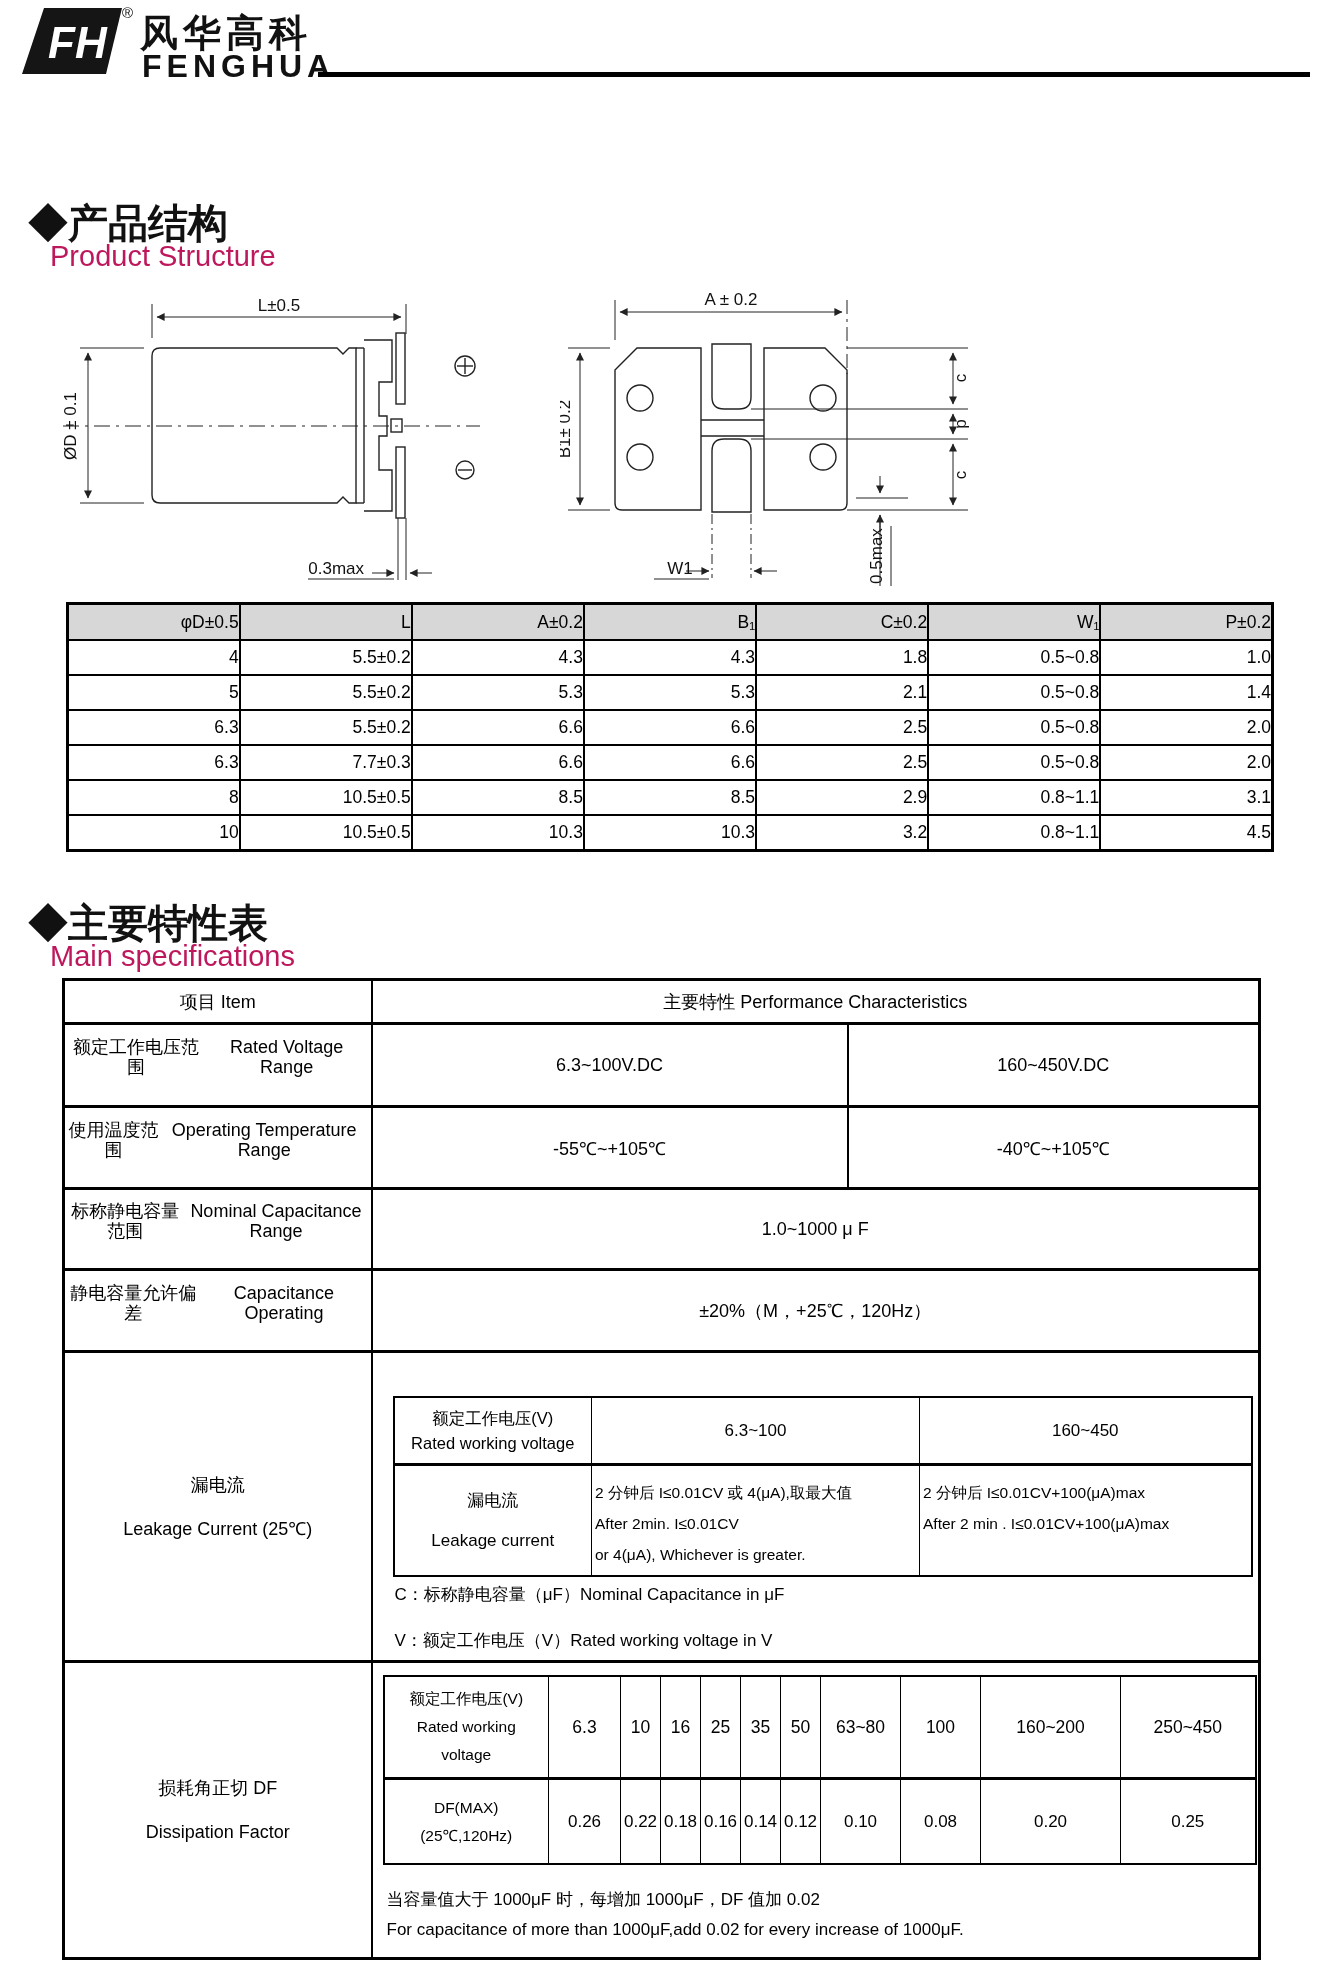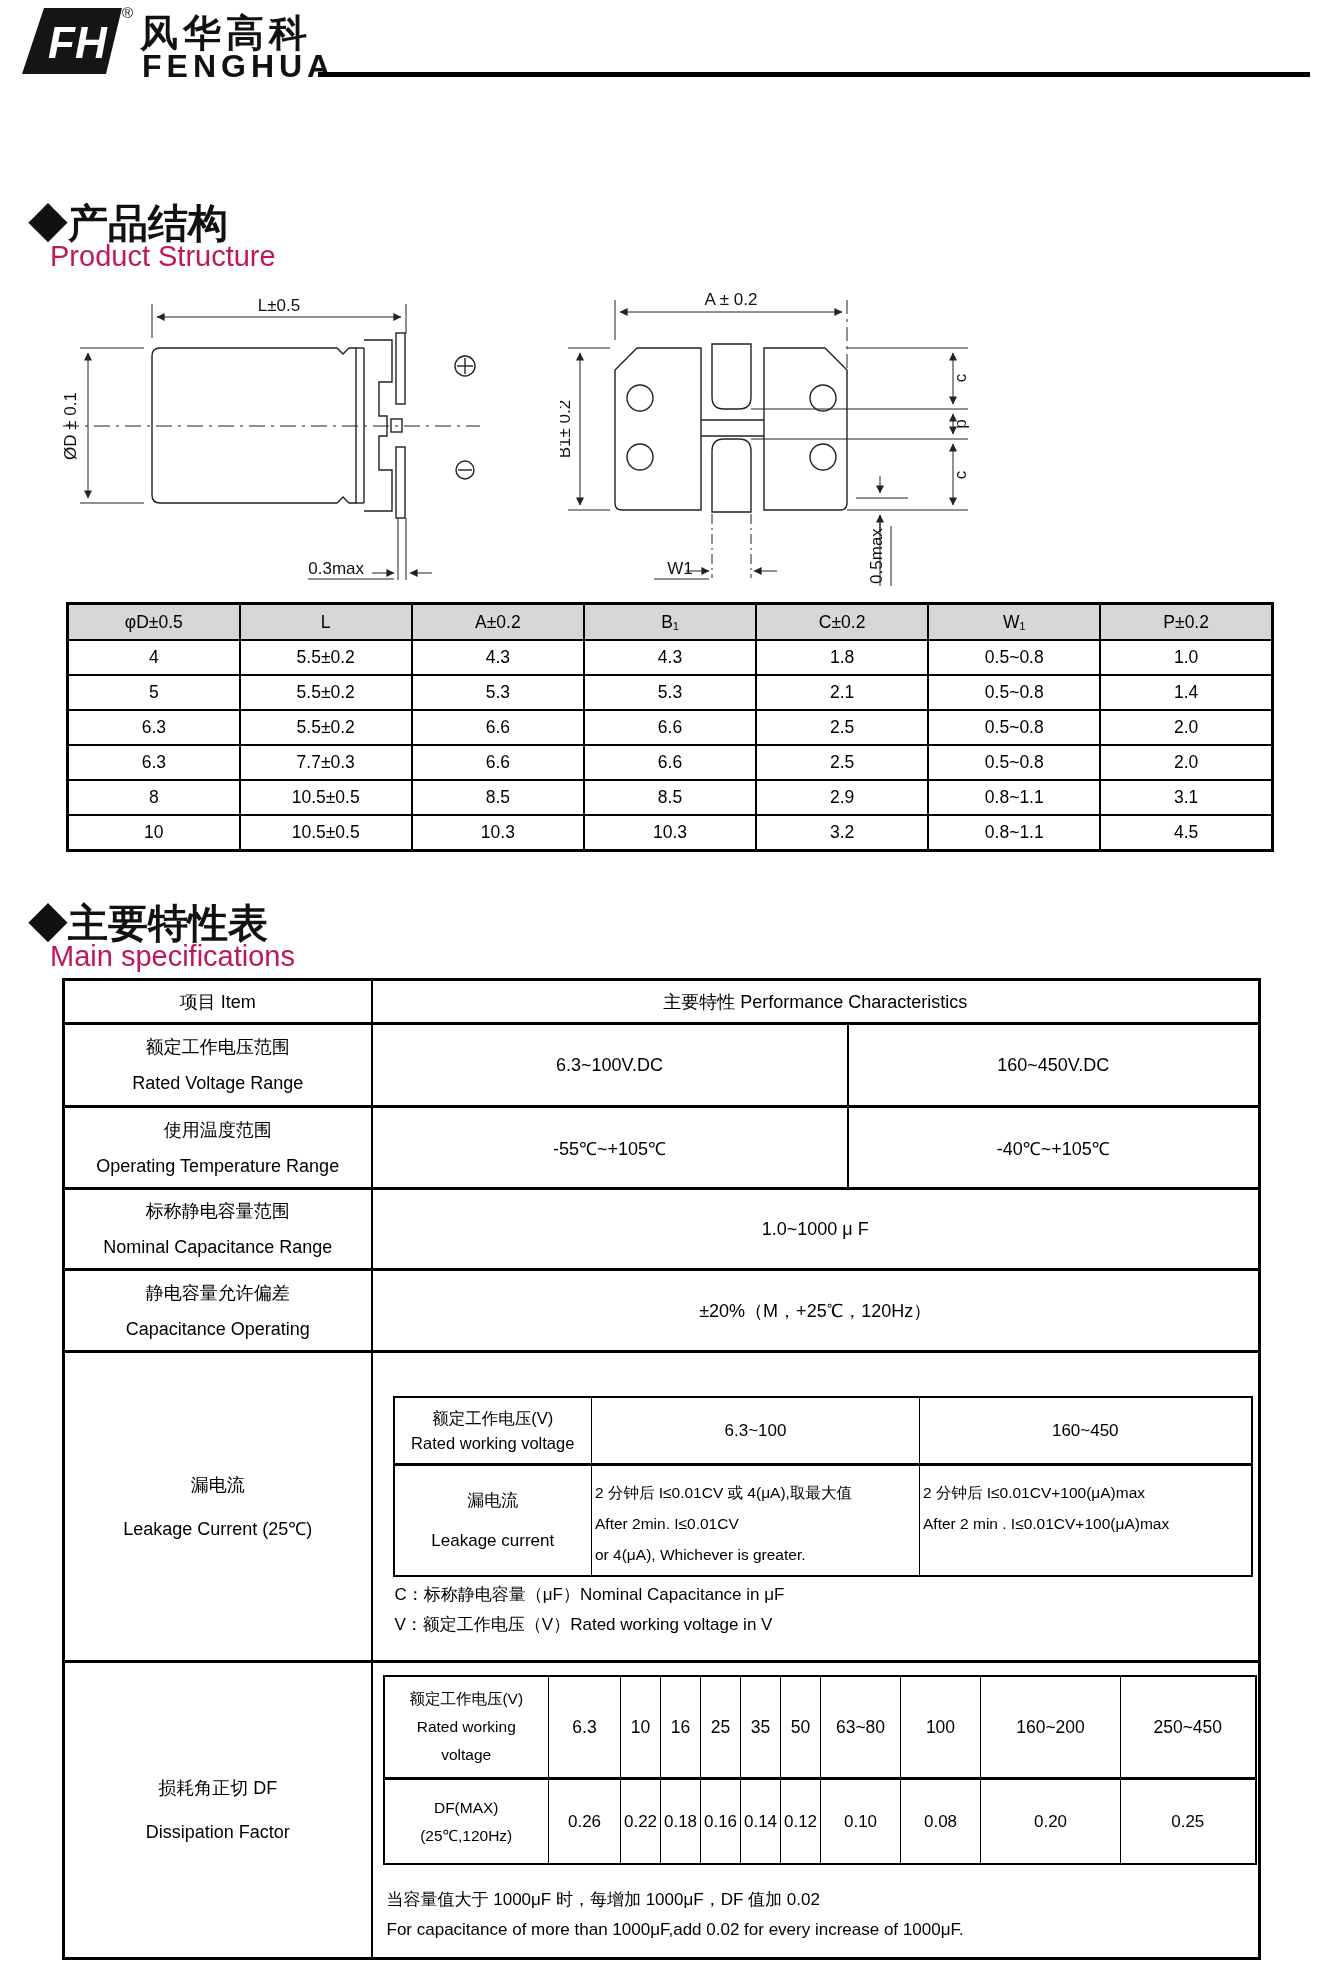--- a/index.html
+++ b/index.html
@@ -21,46 +21,46 @@
   #ps-en{left:50px;top:240px;}
   #ms-cn{left:28px;top:896px;}
   #ms-en{left:50px;top:940px;}
 
   
   .draw{position:absolute;}
   .draw text{fill:#111;font-family:"Liberation Sans",sans-serif;font-size:17px;}
 
   
   .dims-table{position:absolute;left:66px;top:602px;width:1208px;border-collapse:collapse;table-layout:fixed;font-size:17.5px;}
-  .dims-table th,.dims-table td{border:2px solid #000;text-align:center;padding:0;}
+  .dims-table th,.dims-table td{border:2px solid #000;text-align:right;padding:0;}
   .dims-table{border:3px solid #000;}
   .dims-table th{background:#d7d7d7;font-weight:normal;height:34px;}
   .dims-table td{height:33px;}
 
   
   .spec-table{position:absolute;left:62px;top:978px;width:1196px;border-collapse:collapse;table-layout:fixed;font-size:18px;}
   .spec-table{border:3px solid #000;}
   .spec-table th,.spec-table td{border:2px solid #000;border-top-width:3px;border-bottom-width:3px;text-align:center;vertical-align:middle;padding:0;font-weight:normal;}
-  .lblcell .flexcol{display:flex;flex-direction:column;justify-content:space-between;min-height:56px;padding:0 2px;text-align:center;}
+  .lblcell .flexcol{display:flex;flex-direction:row;justify-content:space-between;min-height:56px;padding:0 2px;text-align:center;}
   .lblcell .flexcol span{display:block;line-height:20px;}
   .bigcell{line-height:44px;}
 
   
   .nest-wrap{position:relative;width:100%;height:100%;text-align:left;}
   .nested{border-collapse:collapse;table-layout:fixed;position:absolute;font-size:17px;}
   .nested th,.nested td{border:1.5px solid #000;text-align:center;vertical-align:middle;font-weight:normal;padding:0;}
   .nested{border:2.5px solid #000;}
   #leak-table{left:20px;top:43px;width:858px;}
   #leak-table .hdr th{height:65px;border-bottom-width:3px;}
   #leak-table .bdy td{height:98px;}
   #leak-table .leak-text{text-align:left;font-size:15.5px;line-height:31px;white-space:nowrap;vertical-align:top;padding-top:11px;padding-left:3px;}
   .two-line{line-height:25px;font-size:16.5px;}
   .leak-note{position:absolute;left:22px;font-size:17px;white-space:nowrap;}
   #leak-note-c{top:230px;}
-  #leak-note-v{top:260px;text-align:center;}
+  #leak-note-v{top:276px;text-align:center;}
 
   #df-table{left:10px;top:12px;width:872px;}
   #df-table .hdr th{height:100px;border-bottom-width:3px;}
   #df-table .bdy td{height:83px;}
   #df-table .df-lbl{font-size:15.5px;line-height:28px;}
   #df-table .vhead{font-size:17.5px;}
   .df-note{position:absolute;left:14px;font-size:17px;white-space:nowrap;}
   #df-note-cn{top:225px;}
   #df-note-en{top:257px;}
 </style>

